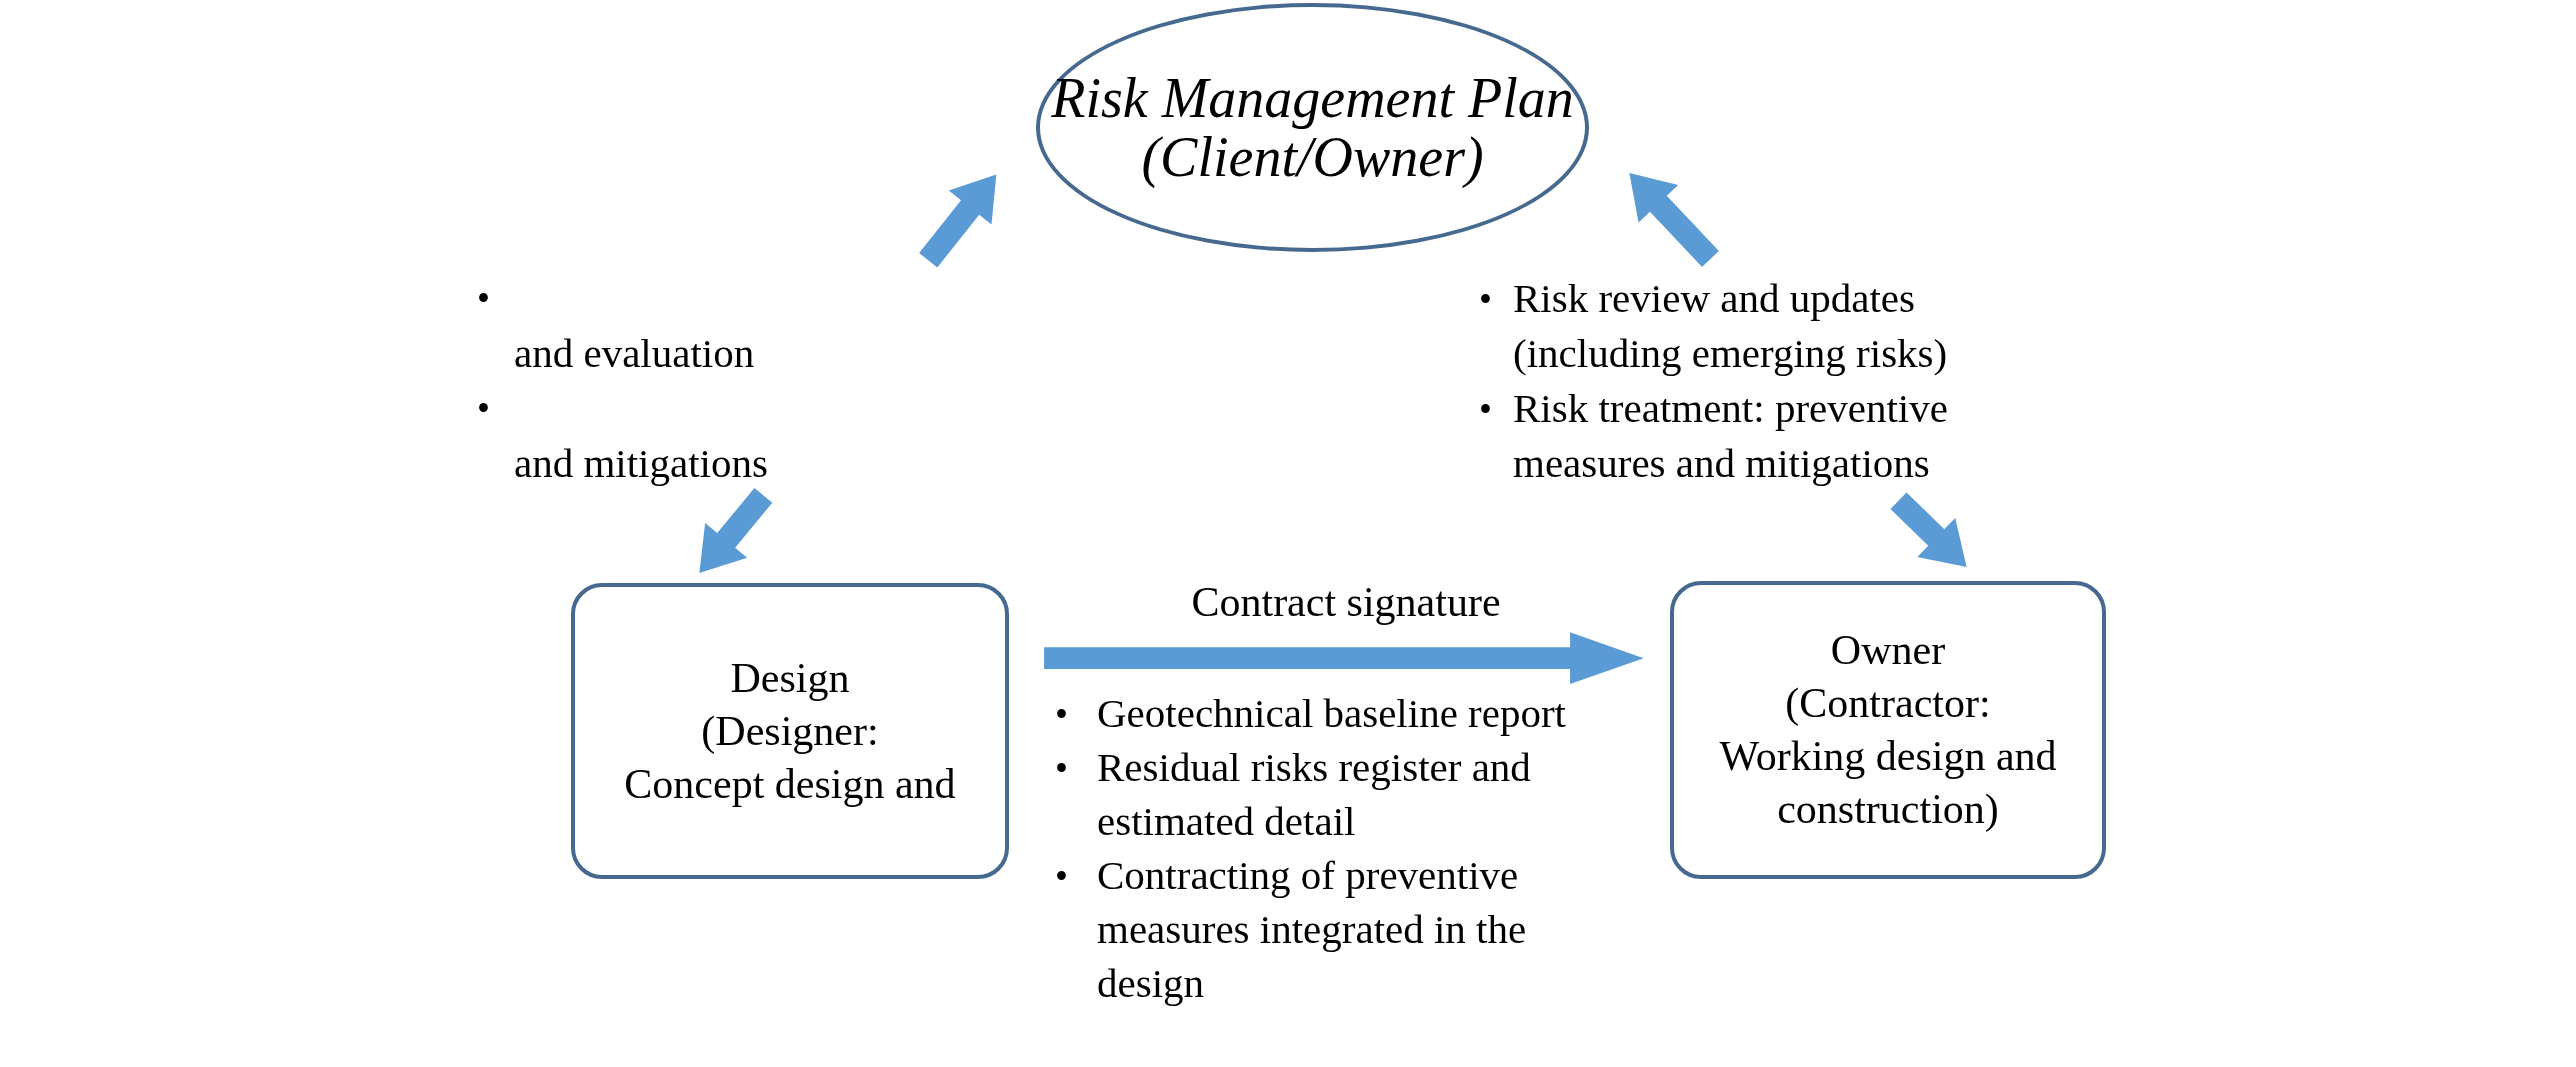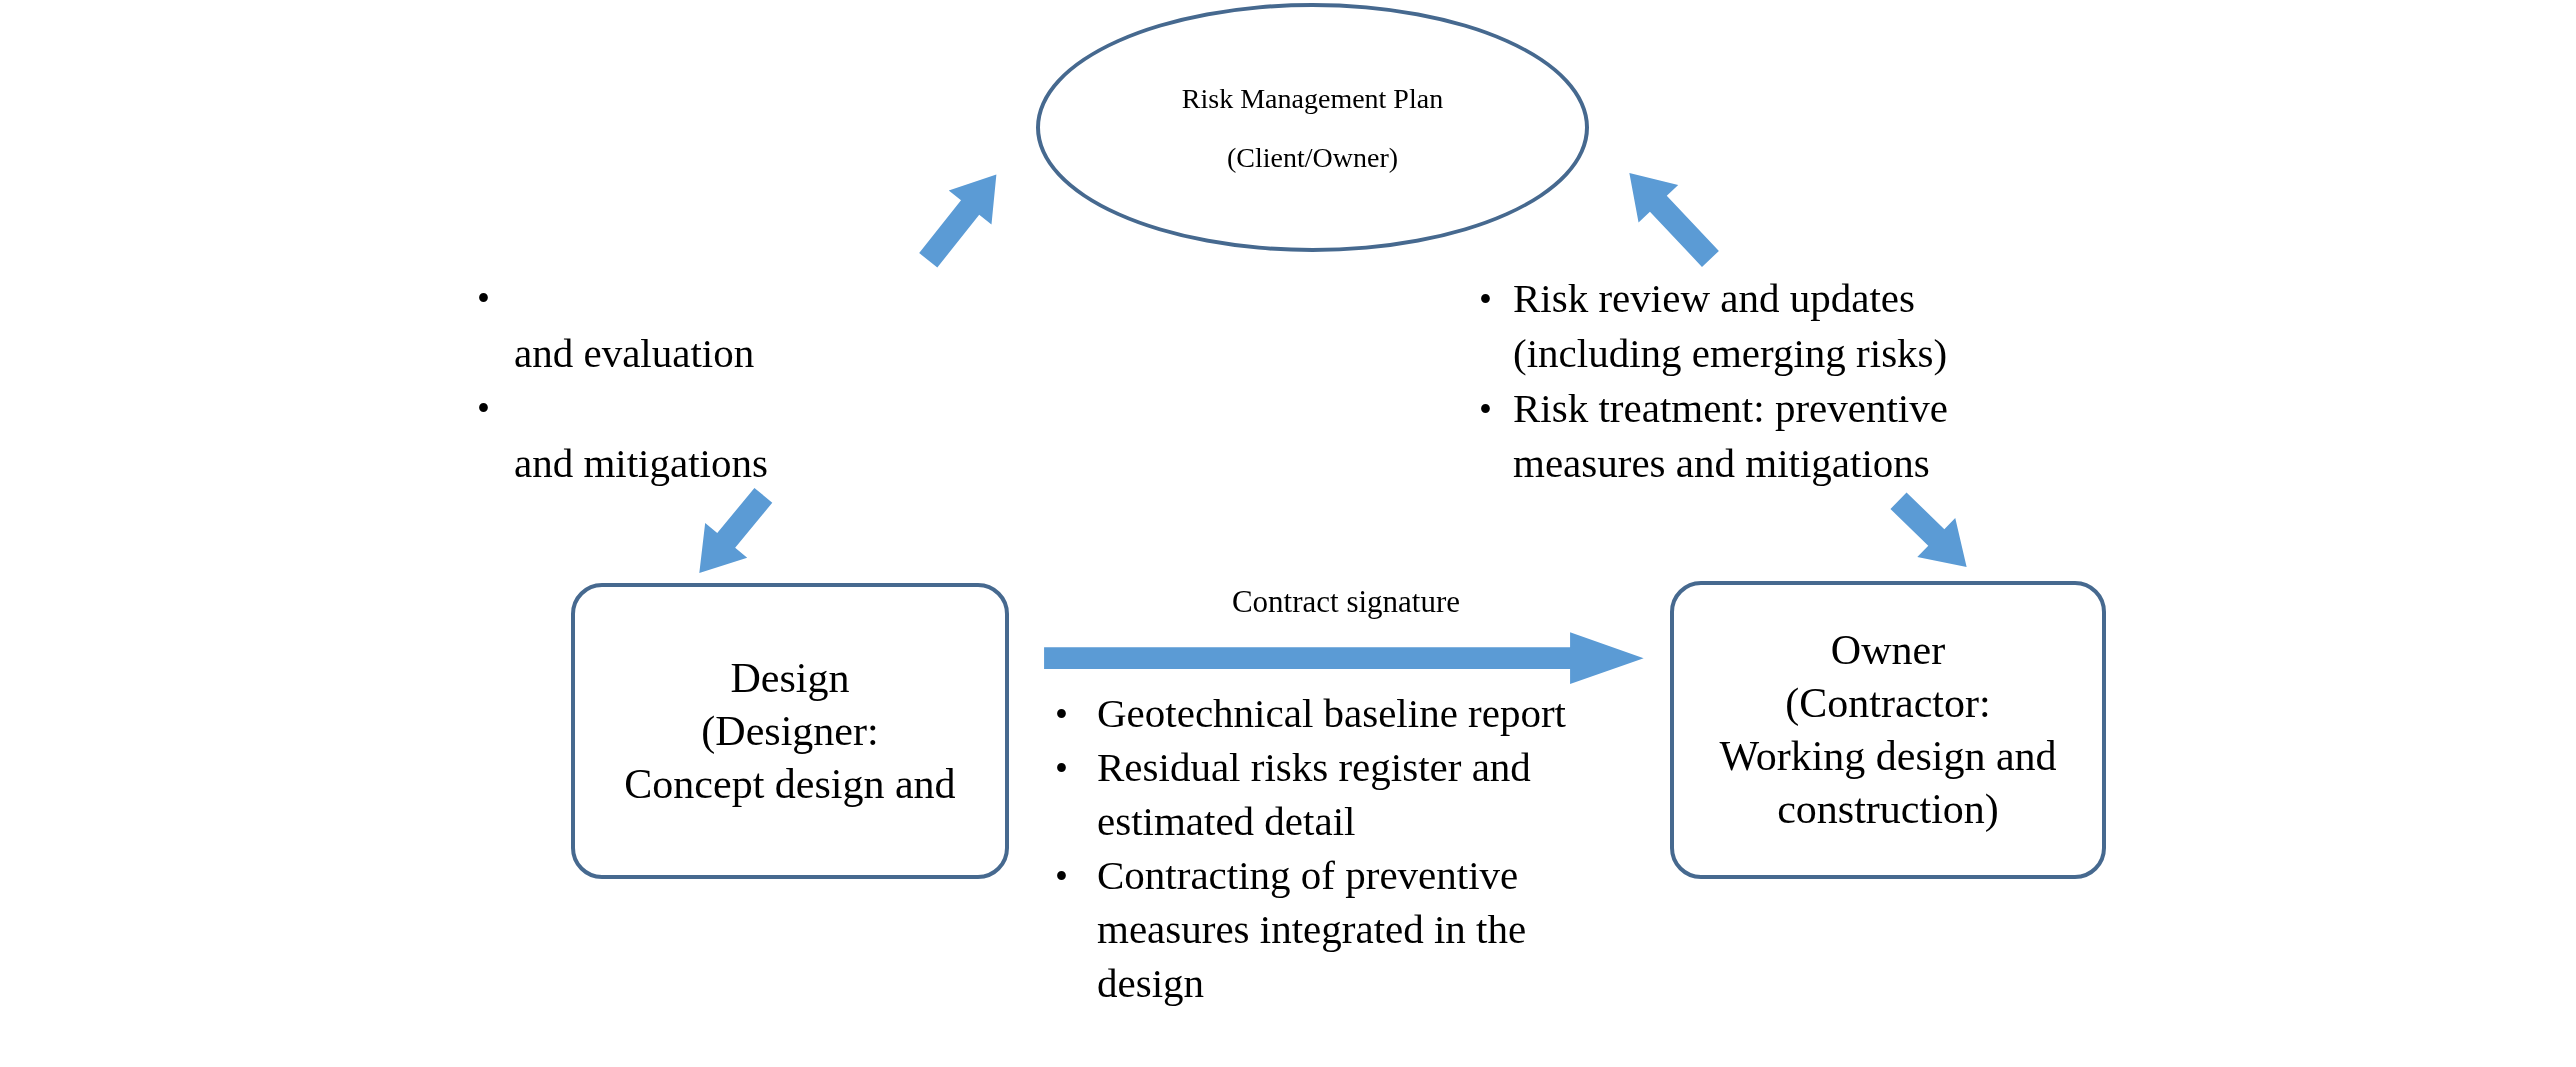--- a/index.html
+++ b/index.html
@@ -19,32 +19,32 @@
     position:absolute;
     border:4.1px solid var(--border-color,#46698F);
     box-sizing:border-box;
     display:flex;flex-direction:column;justify-content:center;
     text-align:center;
     background:#fff;
   }
   .node-ellipse{
     left:1036px;top:3.4px;width:553px;height:249px;
     border-radius:50%;
-    font-size:28px;line-height:59px;
+    font-size:56px;line-height:59px;font-style:italic;
   }
   .node-box{
     border-radius:31px;
     font-size:42px;line-height:53px;
   }
   .node-design{left:571px;top:583px;width:438px;height:296px;}
   .node-build{left:1670px;top:581px;width:436px;height:298px;}
   .node div{white-space:nowrap;}
   .contract-label{
     position:absolute;left:1152px;top:578px;width:388px;
-    text-align:center;font-size:31px;line-height:48px;white-space:nowrap;
+    text-align:center;font-size:42px;line-height:48px;white-space:nowrap;
   }
   .blist{position:absolute;font-size:41px;}
   .blist .row{display:flex;align-items:baseline;height:55px;line-height:55px;white-space:nowrap;}
   .blist-center .row{height:54px;line-height:54px;}
   .blist .bullet{display:inline-block;text-align:left;font-size:37px;}
   .blist-left{left:477px;top:271px;width:900px;}
   .blist-left .bullet{width:37px;}
   .blist-right{left:1479px;top:271px;width:613px;}
   .blist-right .bullet{width:34px;}
   .blist-center{left:1055px;top:686px;width:600px;}

